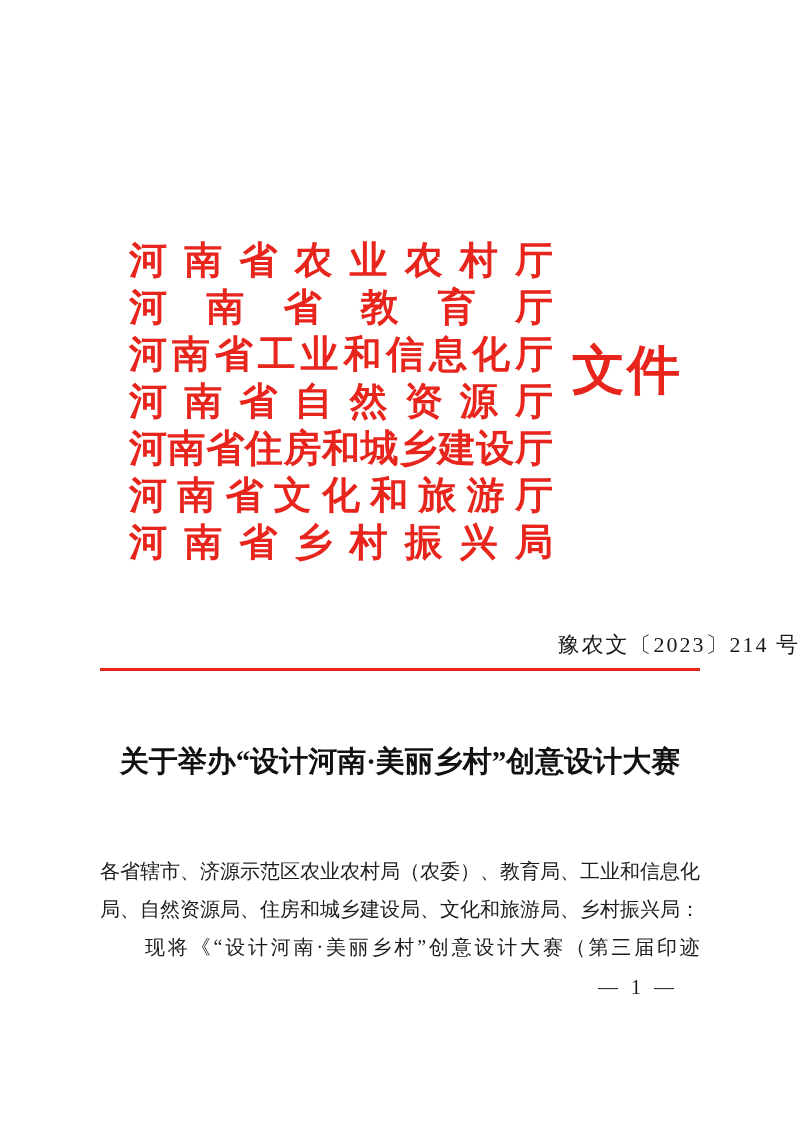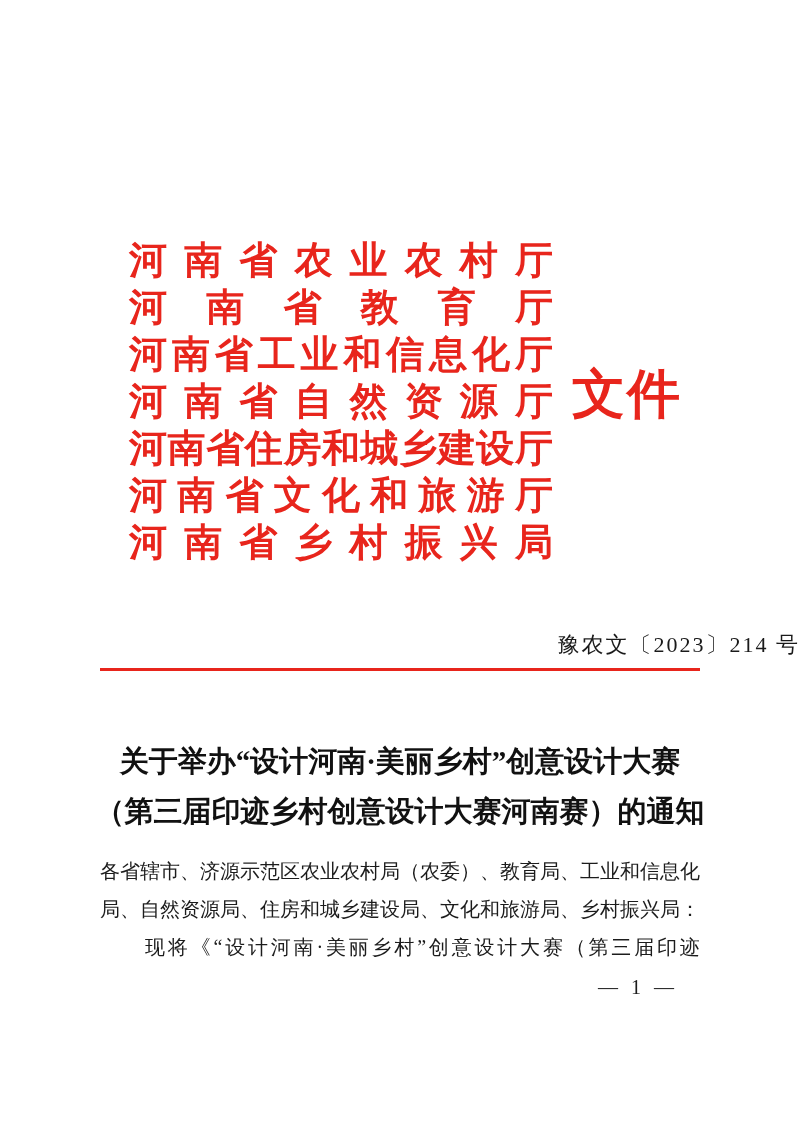--- a/index.html
+++ b/index.html
@@ -30,21 +30,21 @@
     align-items: center;
     font-size: 38px;
     font-weight: bold;
     color: #e8251c;
     white-space: nowrap;
     line-height: 1;
   }
   .doc-type {
     position: absolute;
     left: 572px;
-    top: 368px;
+    top: 344px;
     font-size: 53px;
     font-weight: bold;
     color: #e8251c;
     letter-spacing: 2px;
     line-height: 1;
     white-space: nowrap;
   }
 
   
   .doc-number {
@@ -204,21 +204,20 @@
   </div>
 
   <div class="doc-type">文件</div>
 
   <div class="doc-number">豫农文〔2023〕214 号</div>
 
   <div class="divider"></div>
 
   <h1 class="title">
     <span class="title-line">关于举办“设计河南·美丽乡村”创意设计大赛</span>
-    <span class="title-line">（第三届印迹乡村创意设计大赛河南赛）的通知</span>
   </h1>
 
   <div class="body-text">
     <div class="body-line">
         <span>各</span>
         <span>省</span>
         <span>辖</span>
         <span>市</span>
         <span>、</span>
         <span>济</span>

